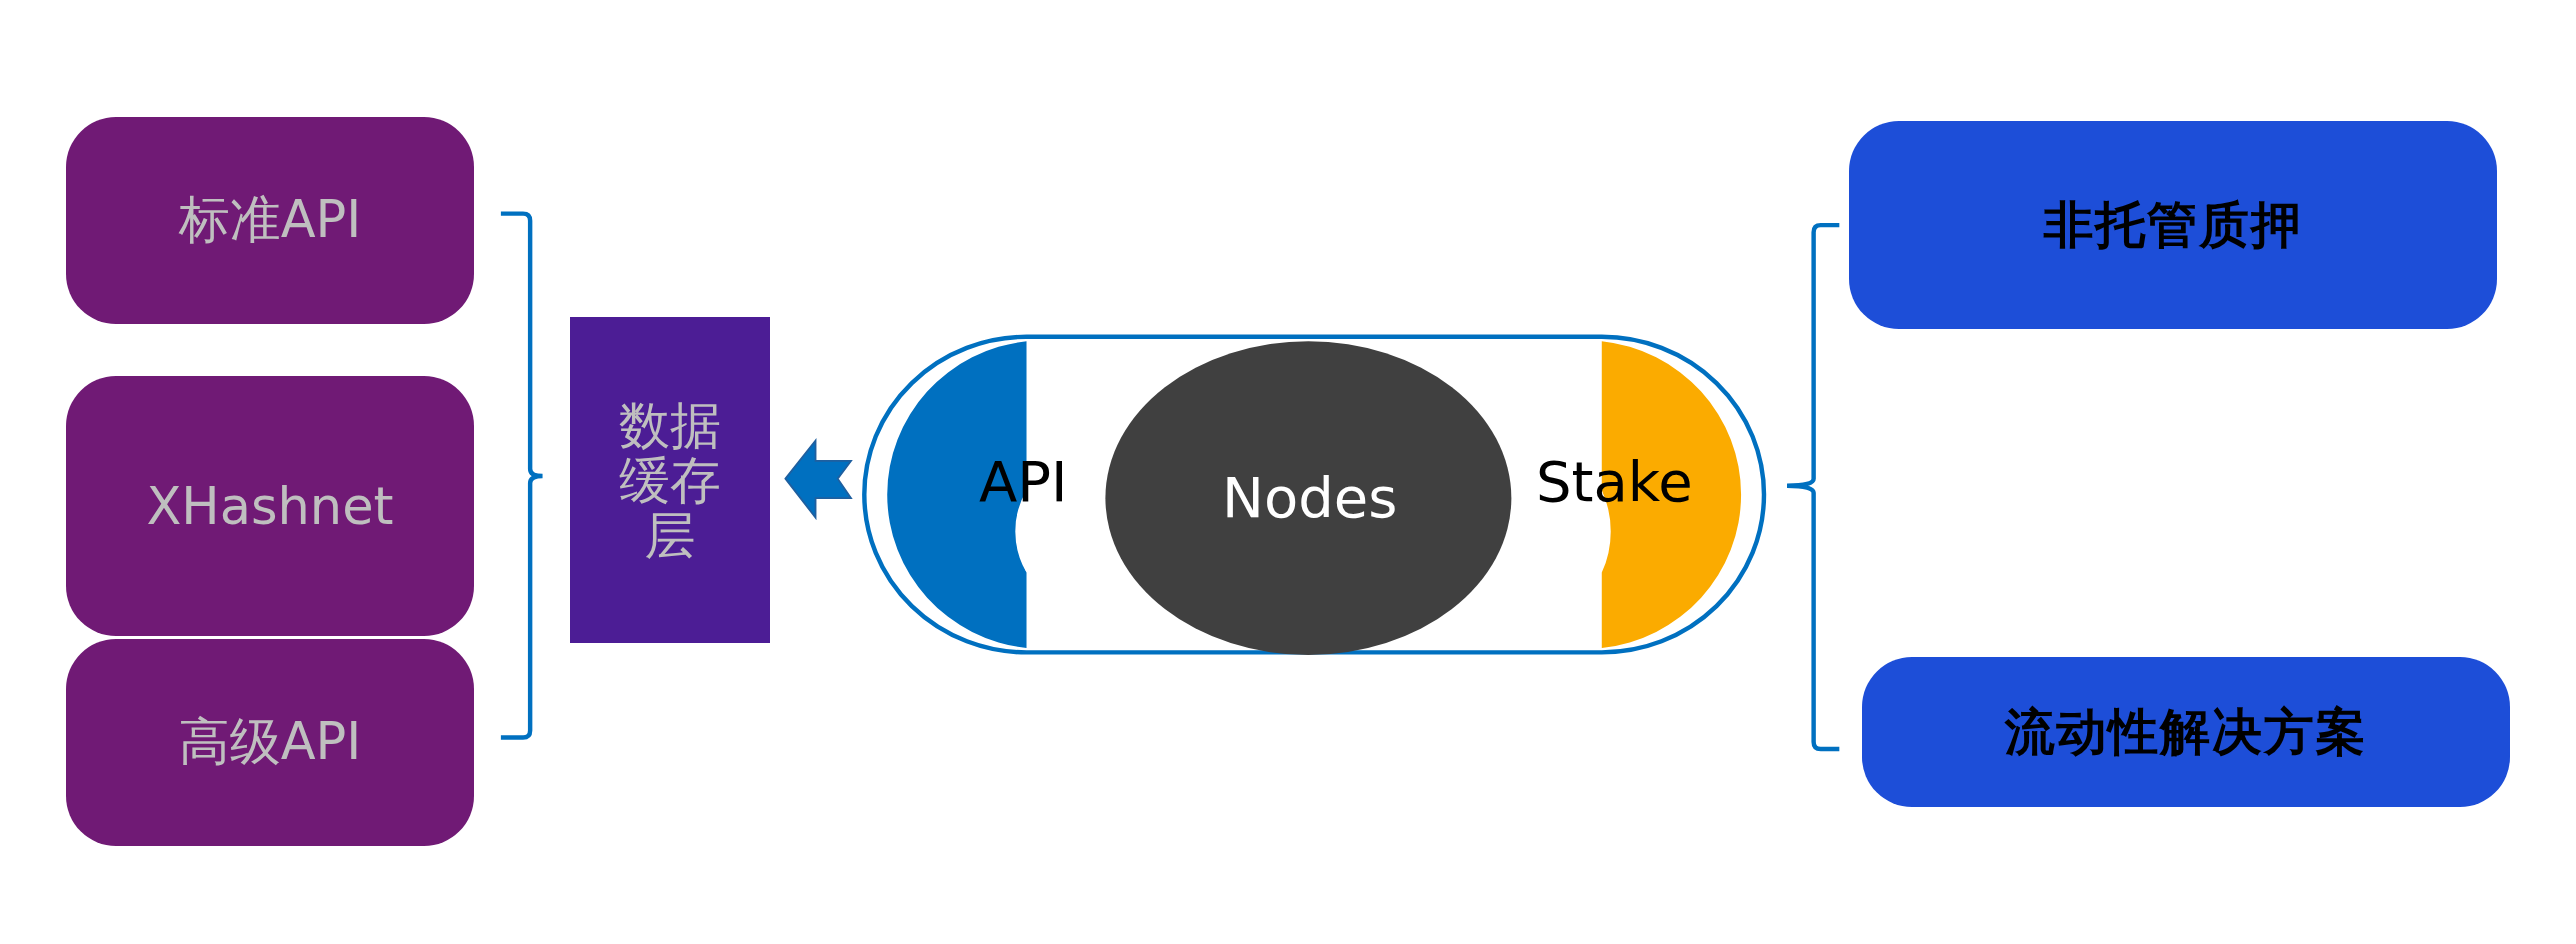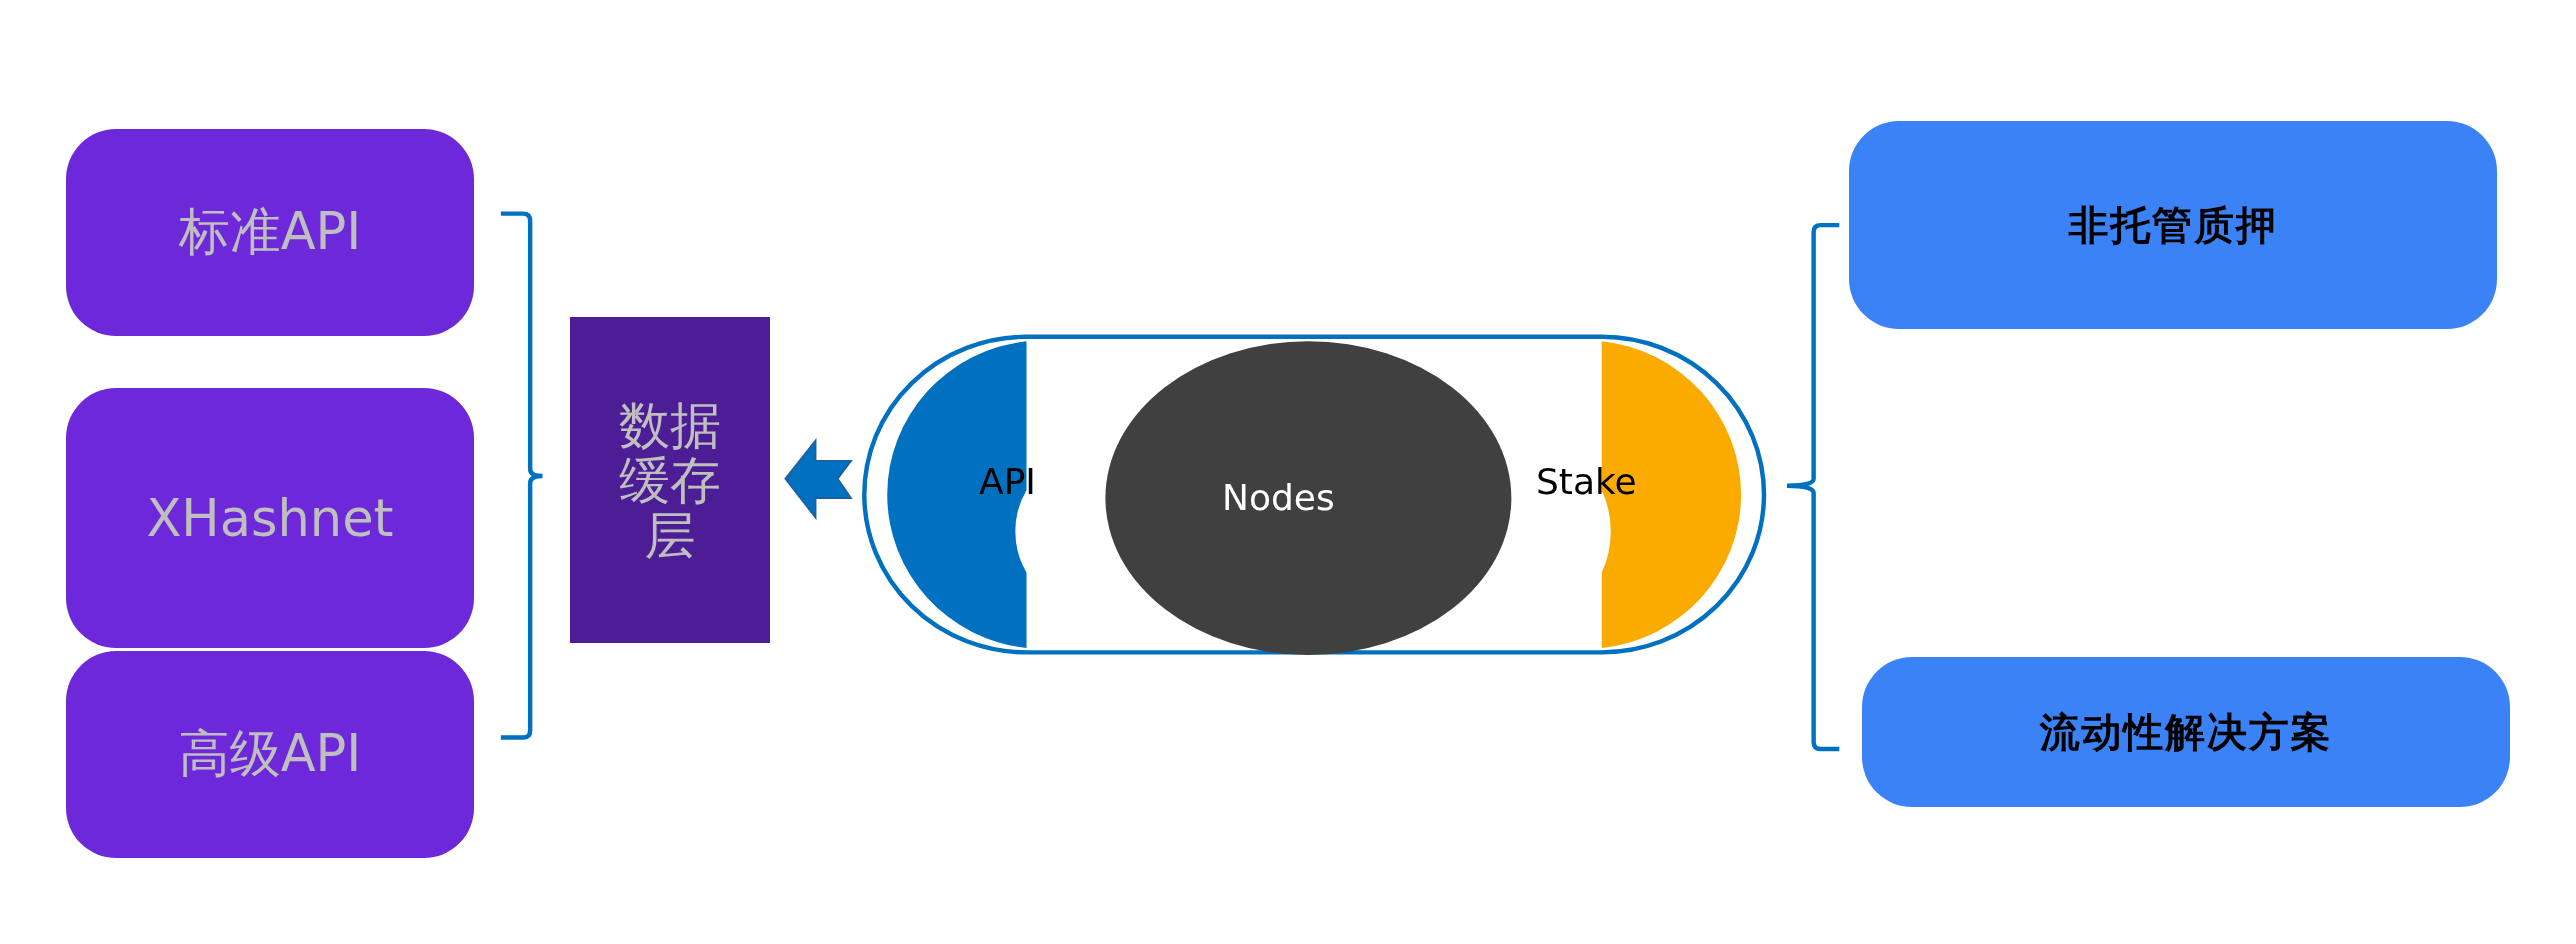--- a/index.html
+++ b/index.html
@@ -1,23 +1,23 @@
 <!DOCTYPE html>
 <html style="font-size:14px"><head>
 <meta charset="utf-8">
 <style>
   html, body { margin:0; padding:0; background:#ffffff; }
   body { width:2576px; height:944px; position:relative; overflow:hidden;
          font-family:"DejaVu Sans", "Liberation Sans", sans-serif; }
   .box { position:absolute; display:flex; align-items:center; justify-content:center; }
-  .blue-box { background:#6d28d9; border-radius:50px; color:#bfbfbf; font-size:51px;margin-top:12px; }
-  .orange-box { background:#3b82f6; border-radius:50px; color:#000; font-size:40px; font-weight:bold; letter-spacing:1.8px; }
+  .blue-box { background:#701a75; border-radius:50px; color:#bfbfbf; font-size:51px; }
+  .orange-box { background:#1d4ed8; border-radius:50px; color:#000; font-size:50px; font-weight:bold; letter-spacing:1.8px; }
   .cache { background:#4c1d95; color:#bfbfbf; font-size:51px; line-height:55px; text-align:center; }
   svg.overlay { position:absolute; left:0; top:0; }
-  .lbl { position:absolute; font-size:36px;margin-top:12px; }
+  .lbl { position:absolute; font-size:56px; }
 </style>
 </head>
 <body>
 
 <div class="box blue-box" style="left:66px;top:117px;width:408px;height:207px;">
   <span>标准API</span>
 </div>
 <div class="box blue-box" style="left:66px;top:376px;width:408px;height:260px;">
   <span>XHashnet</span>
 </div>

